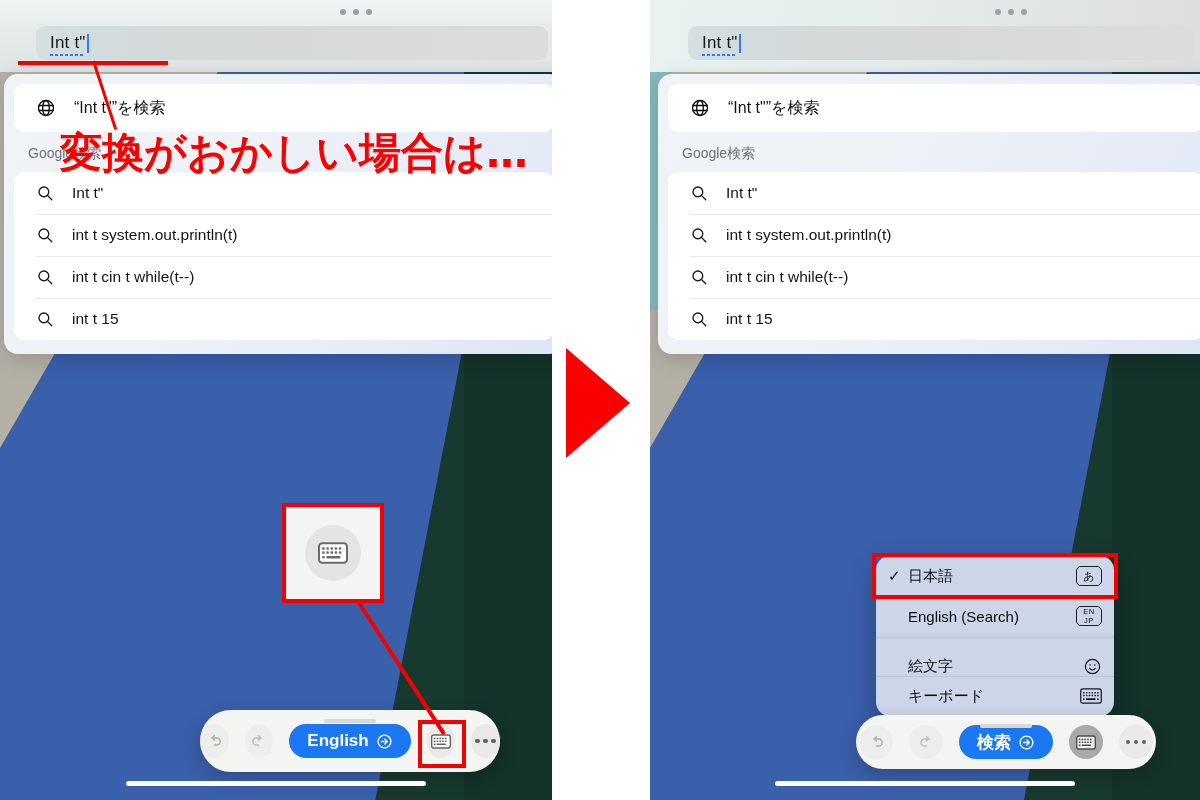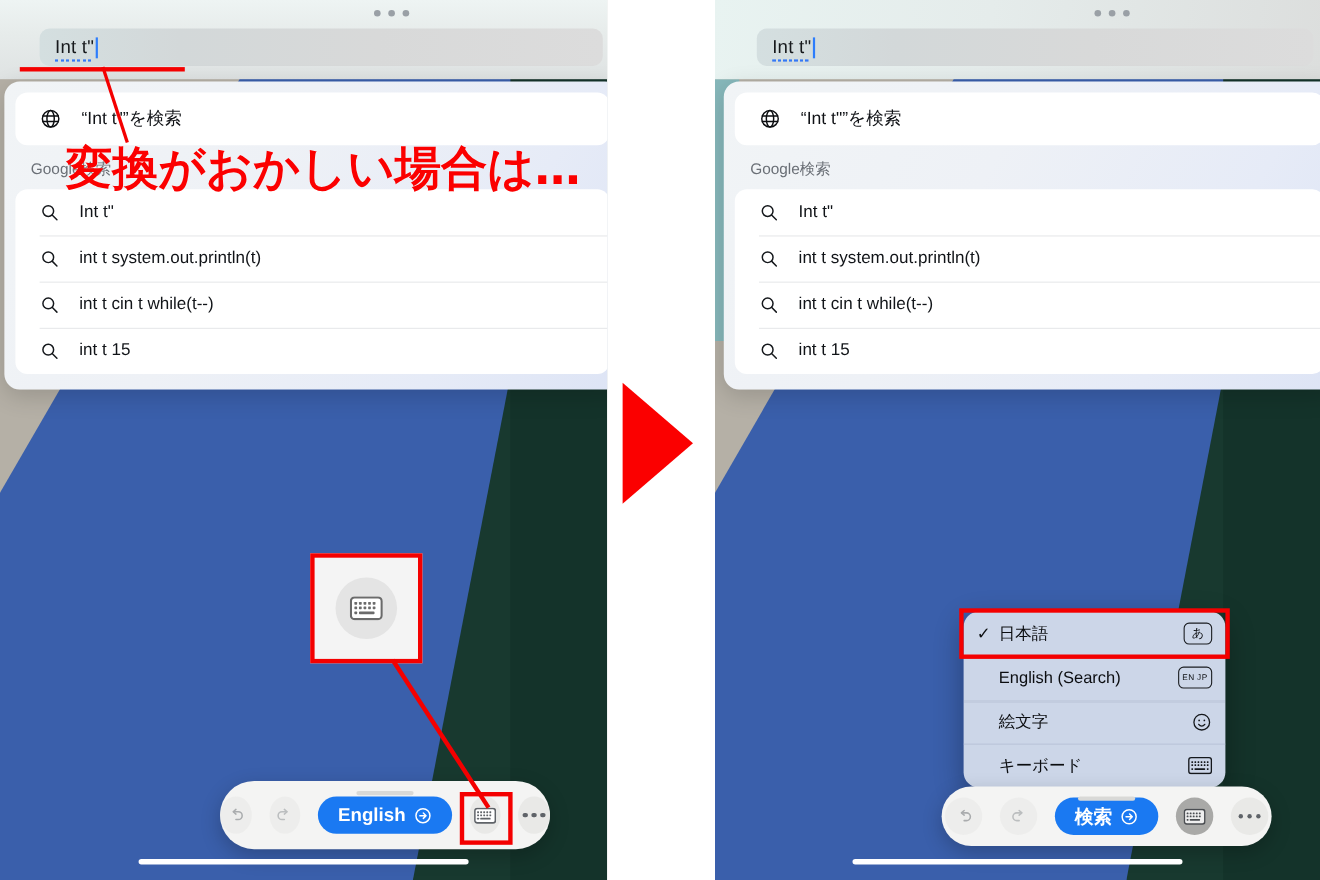--- a/index.html
+++ b/index.html
@@ -120,27 +120,27 @@
   }
   .kbd-item {
     height:40px; display:flex; align-items:center; padding:0 12px 0 12px;
     font-size:15px; color:#0b0d10; position:relative;
   }
   .kbd-item .chk { width:20px; font-size:15px; color:#0b0d10; }
   .kbd-item .nm { flex:1; }
   .kbd-item.sep-top::before {
     content:""; position:absolute; left:0; right:0; top:0; height:1px; background:#b9c4d9;
   }
-  .kbd-item.gap { box-shadow: inset 0 4px 0 -1px #c2ccdf; }
+  .kbd-item.gap { box-shadow: inset 0 4px 0 -1px #c2ccdf; align-items: flex-end; }
   .badge {
     min-width:26px; height:20px; border:1.4px solid #1a1d21; border-radius:5px;
     display:flex; align-items:center; justify-content:center;
     font-size:11px; line-height:1; padding:0 3px;
   }
-  .badge.two { font-size:7.5px; letter-spacing:.5px; gap:2px;justify-content:space-between; }
+  .badge.two { flex-direction:column; font-size:7.5px; letter-spacing:.5px; gap:2px; }
 
   
   .anno-red-text {
     position:absolute; color:#fb0000; font-weight:700; white-space:nowrap;
     font-family:"DejaVu Sans","Liberation Sans",sans-serif;
     text-shadow: 0 0 2px rgba(255,255,255,.35);
   }
   .anno-line { position:absolute; background:#f40000; }
   .anno-box {
     position:absolute; border:4px solid #f40000; background:transparent;

